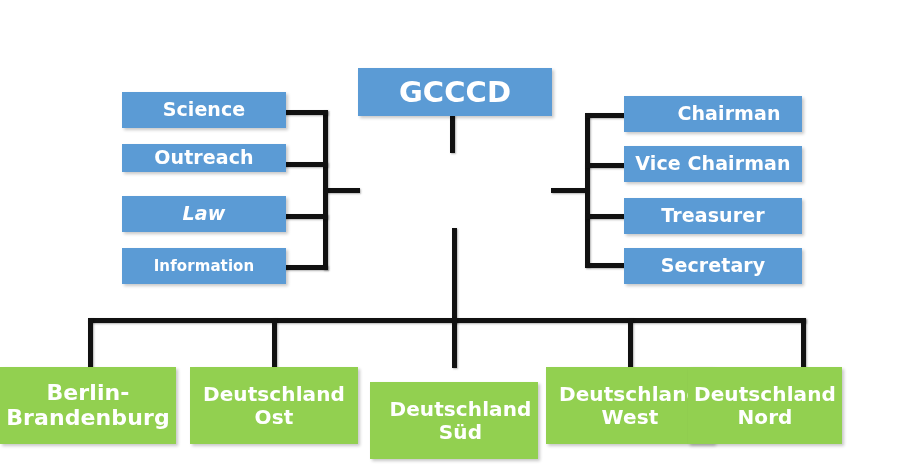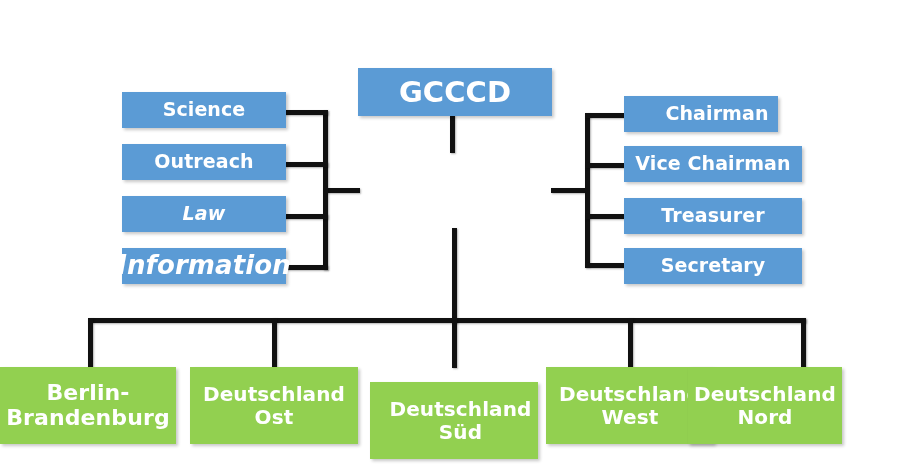--- a/index.html
+++ b/index.html
@@ -47,21 +47,21 @@
     position: absolute;
     background: #111111;
     z-index: 1;
     box-shadow: 1px 1px 2px rgba(0,0,0,0.30);
   }
 
   
   .fs-title   { font-size: 29px; }
   .fs-board   { font-size: 23px; }
   .fs-branch  { font-size: 19px; }
-  .fs-branch-lg { font-size: 26px; font-style: italic; }
+  .fs-branch-lg { font-size: 15px; }
   .fs-green   { font-size: 20px; }
   .fs-green-lg{ font-size: 22px; }
 </style>
 </head>
 <body>
 
 <div id="chart-root">
 
   <div class="conn" style="left:450px; top:115px; width:5px; height:38px;"></div>
 
@@ -90,25 +90,25 @@
   <div class="conn" style="left:88px; top:318px; width:5px; height:50px;"></div>
   <div class="conn" style="left:272px; top:318px; width:5px; height:50px;"></div>
   <div class="conn" style="left:452px; top:318px; width:5px; height:50px;"></div>
   <div class="conn" style="left:628px; top:318px; width:5px; height:50px;"></div>
   <div class="conn" style="left:801px; top:318px; width:5px; height:50px;"></div>
 
   <div class="node blue fs-title" style="left:358px; top:68px; width:194px; height:48px;">GCCCD</div>
 
 
   <div class="node blue fs-branch" style="left:122px; top:92px; width:164px; height:36px;">Science</div>
-  <div class="node blue fs-branch" style="left:122px; top:144px; width:164px; height:36px;">Outreach</div>
+  <div class="node blue fs-branch" style="left:122px; top:144px; width:164px; height:28px;">Outreach</div>
   <div class="node blue fs-branch" style="left:122px; top:196px; width:164px; height:36px;font-style:italic;">Law</div>
   <div class="node blue fs-branch-lg" style="left:122px; top:248px; width:164px; height:36px;">Information</div>
 
-  <div class="node blue fs-branch" style="left:624px; top:96px; width:154px; height:36px;padding-left:36px;">Chairman</div>
+  <div class="node blue fs-branch" style="left:624px; top:96px; width:178px; height:36px;padding-left:36px;">Chairman</div>
   <div class="node blue fs-branch" style="left:624px; top:146px; width:178px; height:36px;">Vice Chairman</div>
   <div class="node blue fs-branch" style="left:624px; top:198px; width:178px; height:36px;">Treasurer</div>
   <div class="node blue fs-branch" style="left:624px; top:248px; width:178px; height:36px;">Secretary</div>
 
   <div class="node green fs-green-lg" style="left:0px; top:367px; width:176px; height:77px;">Berlin-Brandenburg</div>
   <div class="node green fs-green" style="left:190px; top:367px; width:168px; height:77px;">Deutschland Ost</div>
   <div class="node green fs-green" style="left:370px; top:382px; width:168px; height:77px;padding-left:17px;">Deutschland Süd</div>
   <div class="node green fs-green" style="left:546px; top:367px; width:168px; height:77px;">Deutschland West</div>
   <div class="node green fs-green" style="left:688px; top:367px; width:154px; height:77px;">Deutschland Nord</div>
 

